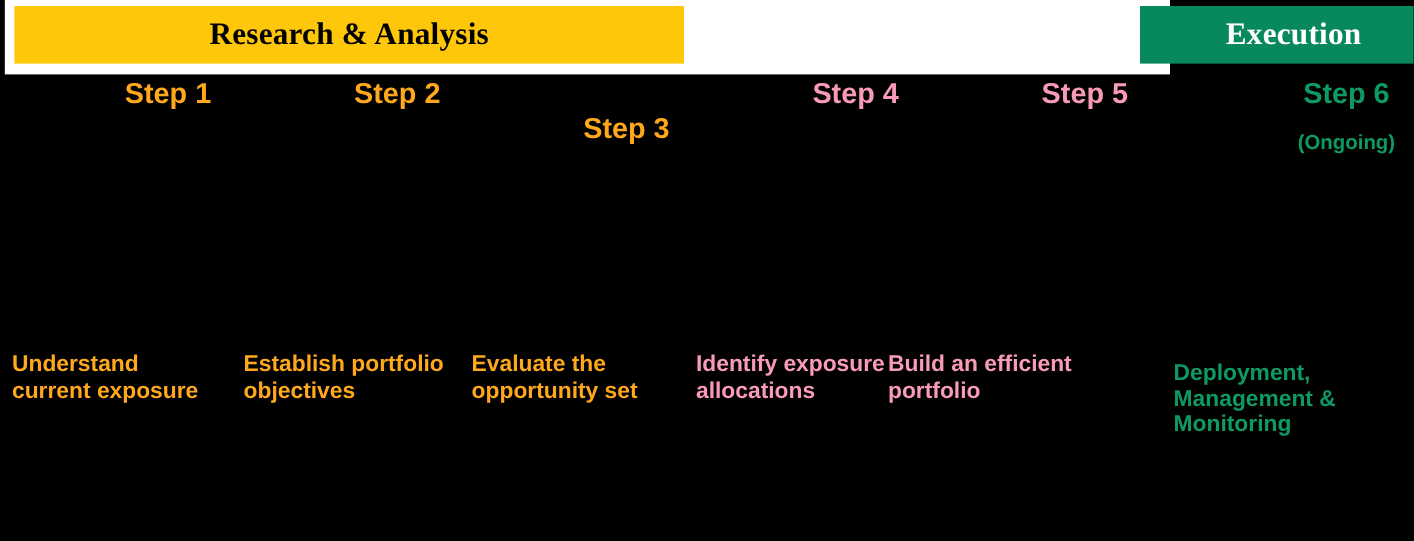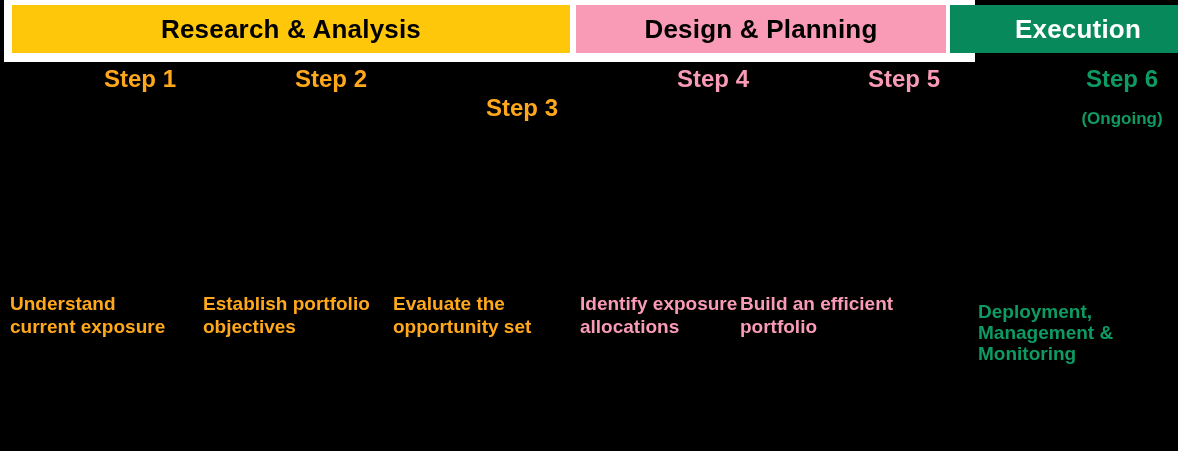--- a/index.html
+++ b/index.html
@@ -14,20 +14,21 @@
     background: var(--background, #000);
     font-family: "Liberation Sans", sans-serif;
   }
   .banner {
     position: absolute;
     left: 4px;
     top: 0;
     width: 971px;
     height: 62px;
     background: var(--banner-bg, #fff);
+    font-family: Liberation Serif, serif;
   }
   .phase {
     position: absolute;
     top: 5px;
     height: 48px;
     display: flex;
     align-items: center;
     justify-content: center;
     font-weight: bold;
     font-size: 26px;
@@ -76,23 +77,20 @@
   .desc-5 { left: 740px; color: var(--text-pink, #F99BB7); }
   .desc-6 { left: 978px; top: 301px; color: var(--text-green, #0E9B63); line-height: 21px; }
 </style>
 </head>
 <body>
 
 <div class="banner">
   <div class="phase phase-1">
     <span>Research &amp; Analysis</span>
   </div>
-  <div class="phase phase-2">
-    <span>Design &amp; Planning</span>
-  </div>
   <div class="phase phase-3">
     <span>Execution</span>
   </div>
 </div>
 
 <div class="step step-1">Step 1</div>
 <div class="step step-2">Step 2</div>
 <div class="step step-3">Step 3</div>
 <div class="step step-4">Step 4</div>
 <div class="step step-5">Step 5</div>

